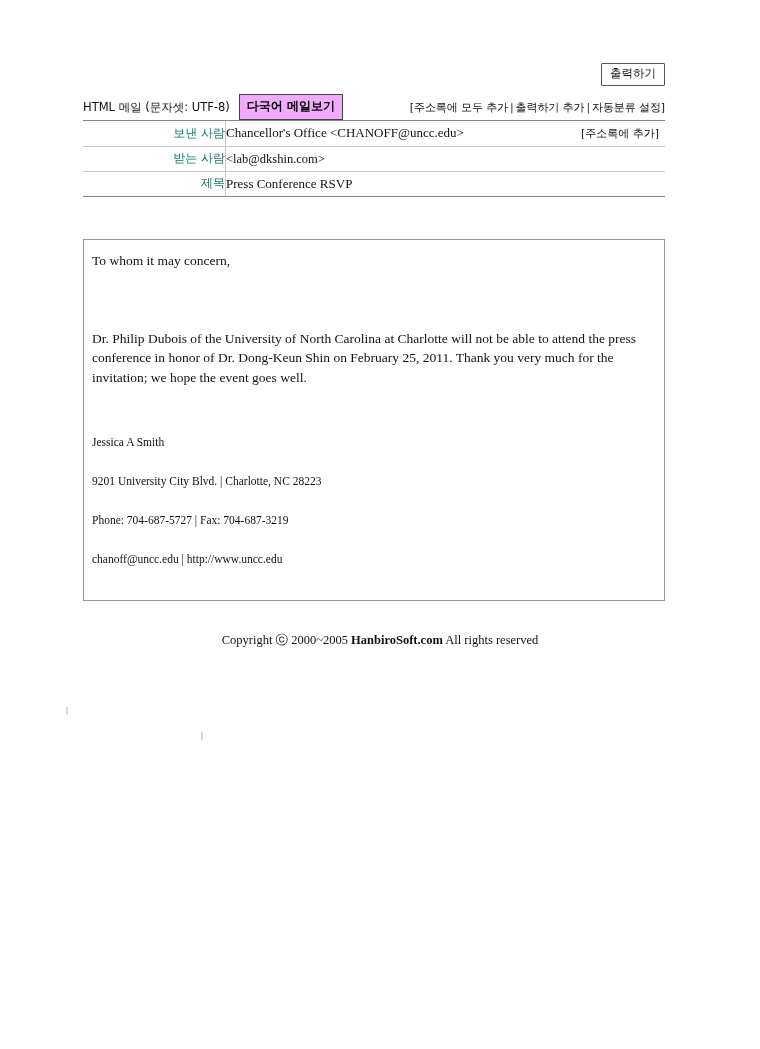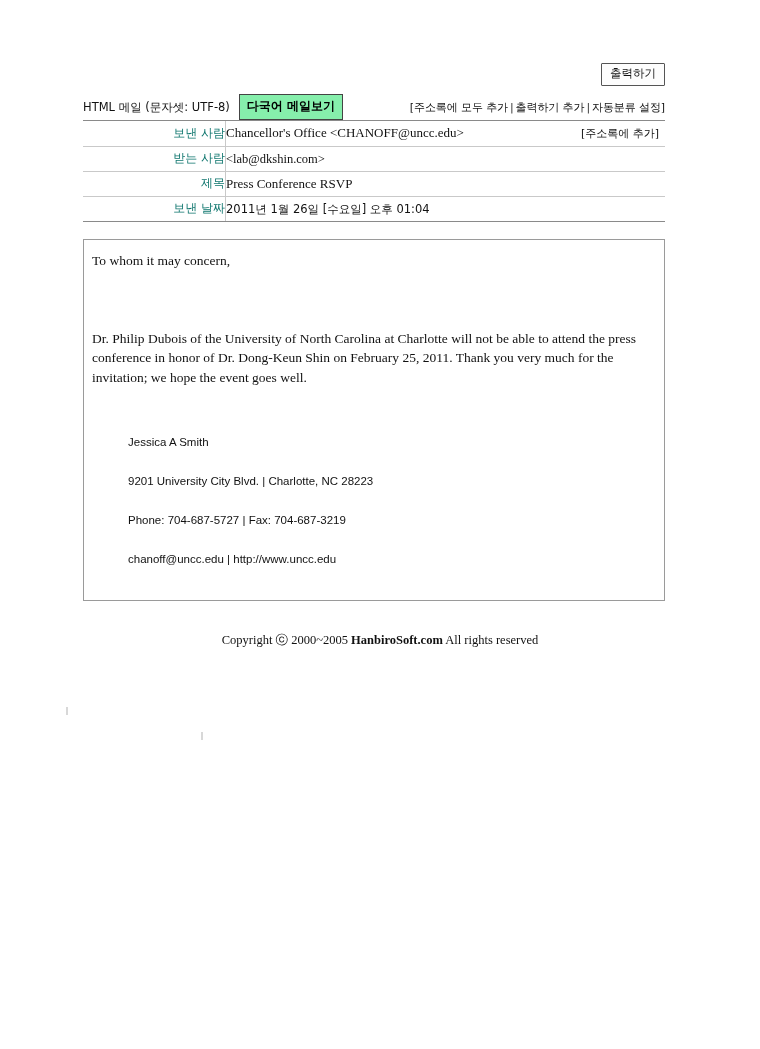--- a/index.html
+++ b/index.html
@@ -57,21 +57,21 @@
   }
   .hdr-left {
     font-family: "DejaVu Sans", sans-serif;
     font-size: 11.5px;
     color: #111;
     white-space: nowrap;
   }
   .multilang-btn {
     margin-left: 9px;
     border: 1px solid #444;
-    background: #86efac;
+    background: #f0abfc;
     font-family: "DejaVu Sans", sans-serif;
     font-size: 12px;
     font-weight: bold;
     padding: 3px 7px 4px 7px;
     white-space: nowrap;
     cursor: pointer;
   }
   .hdr-right {
     margin-left: auto;
     font-family: "DejaVu Sans", sans-serif;
@@ -159,26 +159,25 @@
   }
   .serif-line {
     font-family: "Liberation Serif", serif;
     font-size: 13.5px;
     color: #111;
     line-height: 1.45;
   }
   .gap-1 { height: 58px; }
   .gap-2 { height: 48px; }
   .sans-line {
-    font-family: Liberation Sans, sans-serif;
+    font-family: Liberation Serif, serif;
     font-size: 11.5px;
     color: #111;
     margin-bottom: 24px;
     line-height: 1.3;
-    margin-left: 36px;
   }
   .sans-line:last-child { margin-bottom: 0; }
 
   
   .copyright {
     position: absolute;
     left: 0;
     top: 632px;
     width: 760px;
     text-align: center;
@@ -226,26 +225,20 @@
         <td class="value-cell">
           <span class="email-small">&lt;lab@dkshin.com&gt;</span>
         </td>
       </tr>
       <tr>
         <td class="label-cell">제목</td>
         <td class="value-cell">
           <span>Press Conference RSVP</span>
         </td>
       </tr>
-      <tr>
-        <td class="label-cell">보낸 날짜</td>
-        <td class="value-cell">
-          <span class="date-txt">2011년 1월 26일 [수요일] 오후 01:04</span>
-        </td>
-      </tr>
     </tbody>
       </table>
   </div>
 
   <div class="body-panel">
     <div class="body-inner">
       <div class="serif-line">To whom it may concern,</div>
       <div class="gap-1"></div>
       <div class="serif-line">Dr. Philip Dubois of the University of North Carolina at Charlotte will not be able to attend the press conference in honor of Dr. Dong-Keun Shin on February 25, 2011. Thank you very much for the invitation; we hope the event goes well.</div>
       <div class="gap-2"></div>

